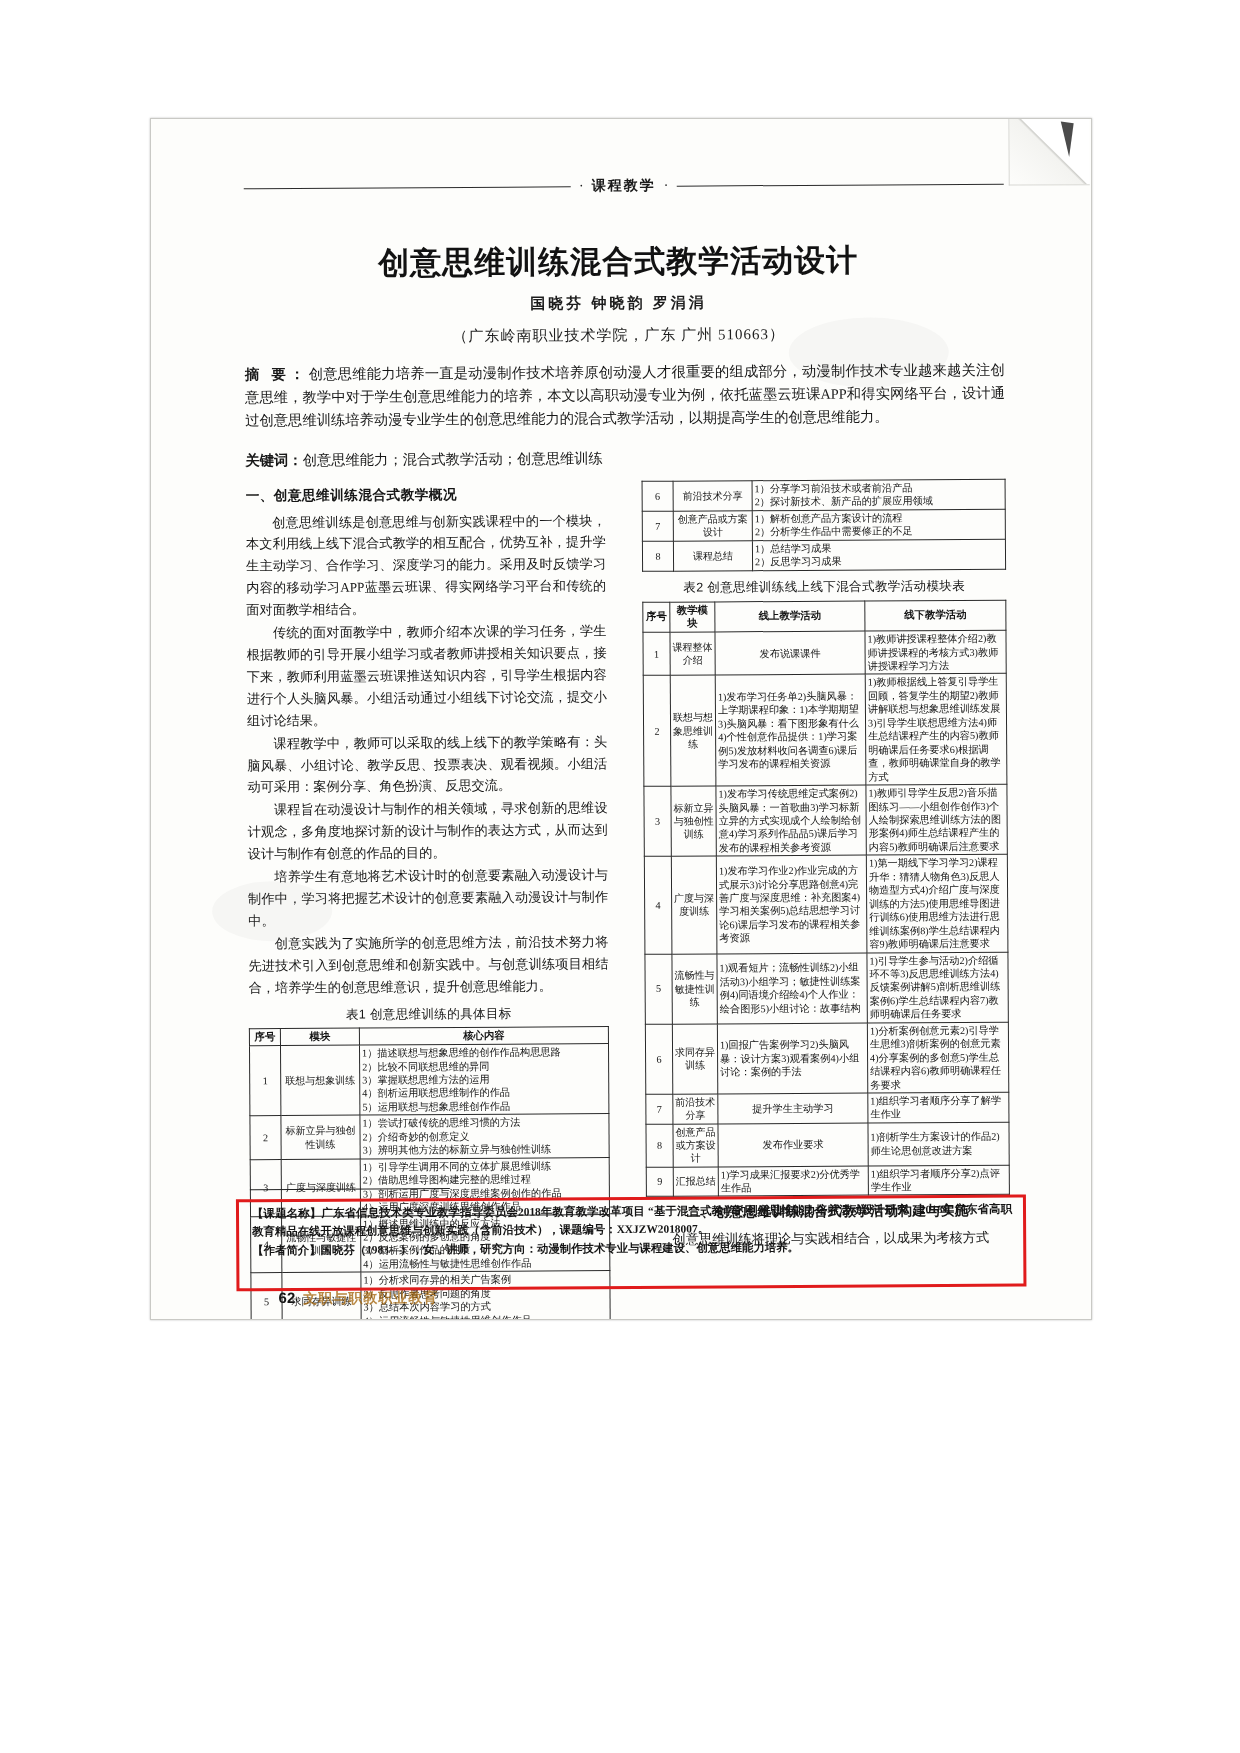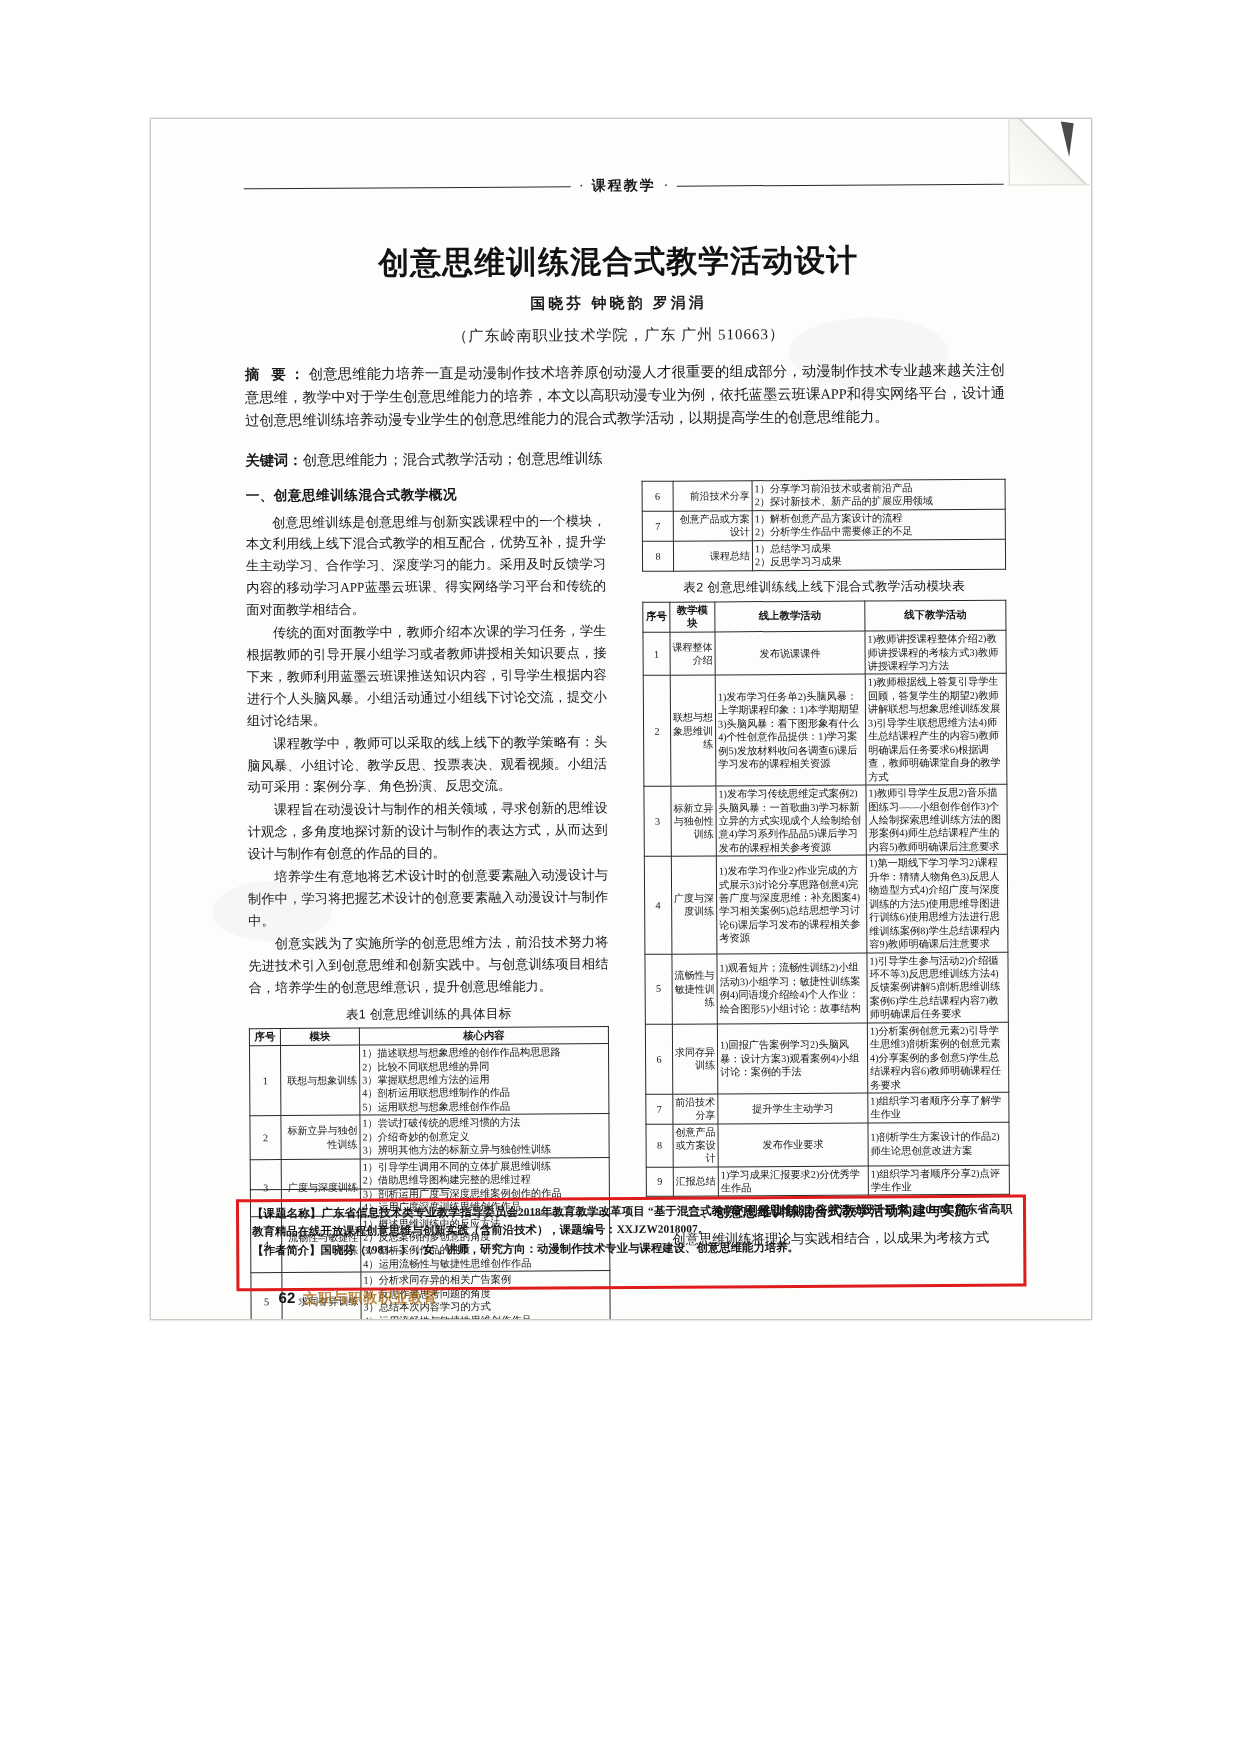--- a/index.html
+++ b/index.html
@@ -198,21 +198,21 @@
     padding: 1px 2px;
     vertical-align: middle;
   }
   table.doc th {
     font-family: "Liberation Sans", sans-serif;
     font-weight: bold;
     text-align: center;
     font-size: 10.4px;
   }
   td.c { text-align: center; }
-  td.k { text-align: right; font-size: 10px; }
+  td.k { text-align: center; font-size: 10px; }
   td.body { text-align: left; }
 
   
   .tbl-cont { margin-bottom: 2px; }
 
   
   .foot-rule {
     position: absolute;
     left: 96px;
     top: 1068px;

